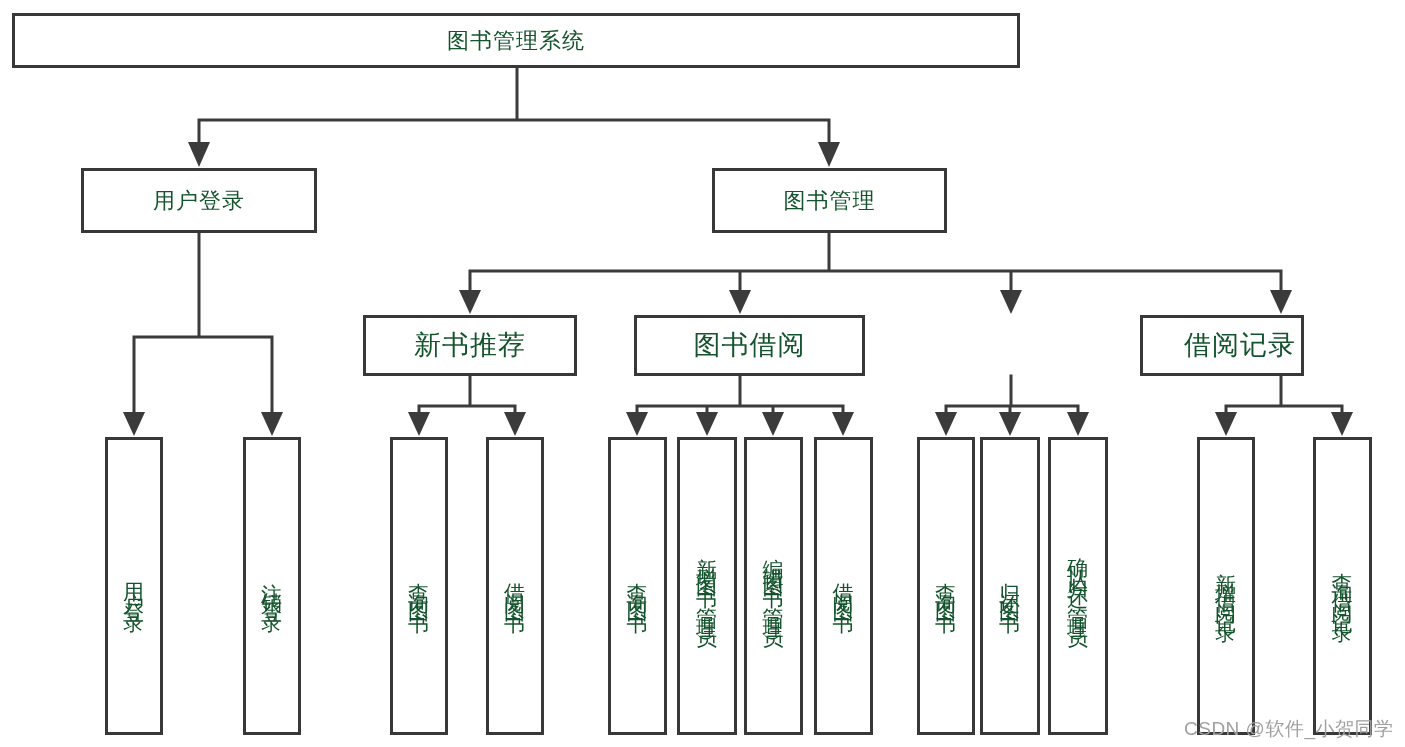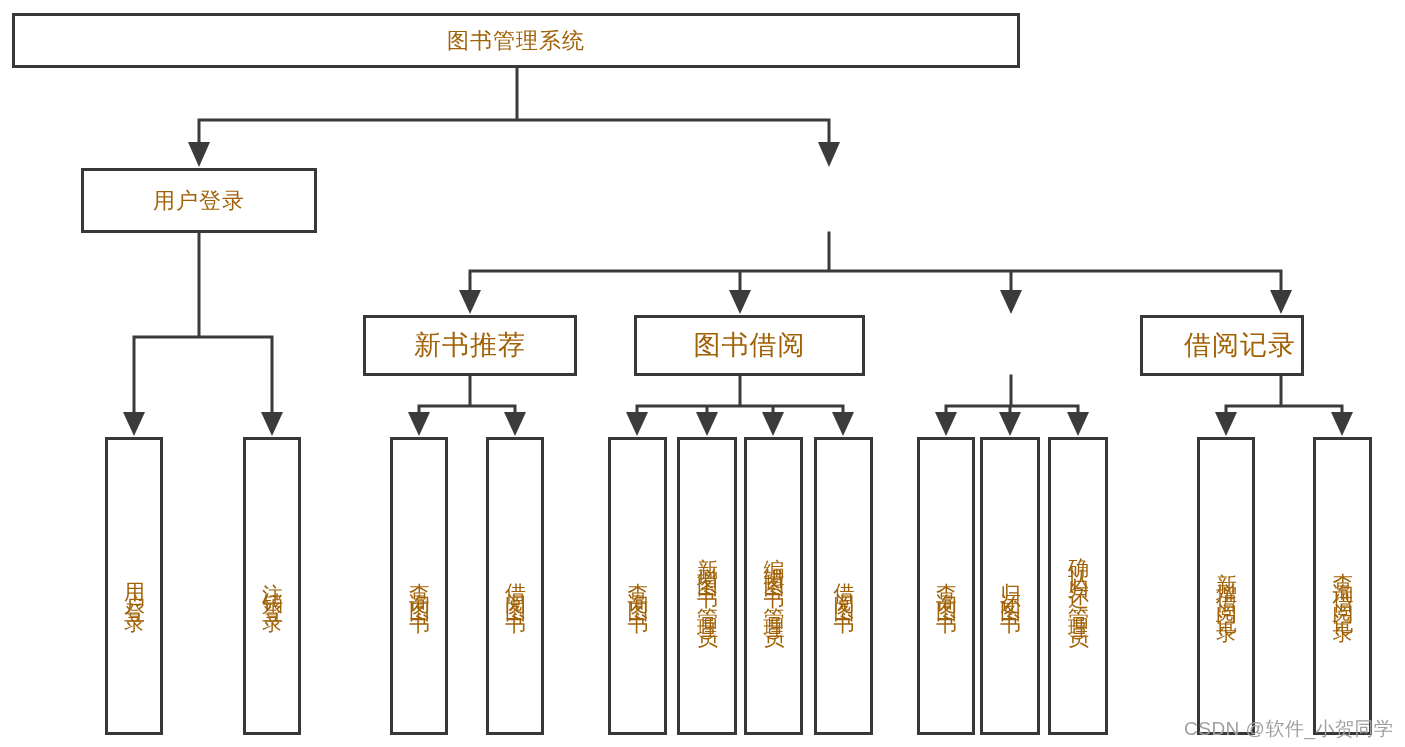--- a/index.html
+++ b/index.html
@@ -23,25 +23,24 @@
     height: 747px;
   }
   .node {
     position: absolute;
     box-sizing: border-box;
     border: 3px solid #383838;
     background: #ffffff;
     display: flex;
     align-items: center;
     justify-content: center;
-    color: #a16207;
+    color: #14532d;
     font-size: 22px;
     letter-spacing: 1px;
     line-height: 1;
-    font-family: Liberation Serif, serif;
   }
   .root  { left: 12px;  top: 13px;  width: 1008px; height: 55px; }
   .l1    { top: 168px;  height: 65px; }
   .l1-user { left: 81px;  width: 236px; }
   .l1-book { left: 712px; width: 235px; }
   .l2    { top: 315px;  height: 61px; font-size: 27px; }
   .l2-s0 { left: 363px;  width: 214px; }
   .l2-s1 { left: 634px;  width: 231px; }
   .l2-s2 { left: 903px;  width: 220px; }
   .l2-s3 { left: 1140px; width: 164px; padding-left: 36px; }
@@ -110,20 +109,21 @@
       <polygon points="999,412 1021,412 1010,436"></polygon>
       <polygon points="1067,412 1089,412 1078,436"></polygon>
       <polygon points="1215,412 1237,412 1226,436"></polygon>
       <polygon points="1331,412 1353,412 1342,436"></polygon>
     </g>
   </svg>
 
   <div class="node root">图书管理系统</div>
 
   <div class="node l1 l1-user">用户登录</div>
+  <div class="node l1 l1-book">图书管理</div>
 
   <div class="node l2 l2-s0">新书推荐</div>
   <div class="node l2 l2-s1">图书借阅</div>
   <div class="node l2 l2-s3">借阅记录</div>
 
   <div class="node leaf a1">用户登录</div>
   <div class="node leaf a2">注销登录</div>
 
   <div class="node leaf b1">查询图书</div>
   <div class="node leaf b2">借阅图书</div>

